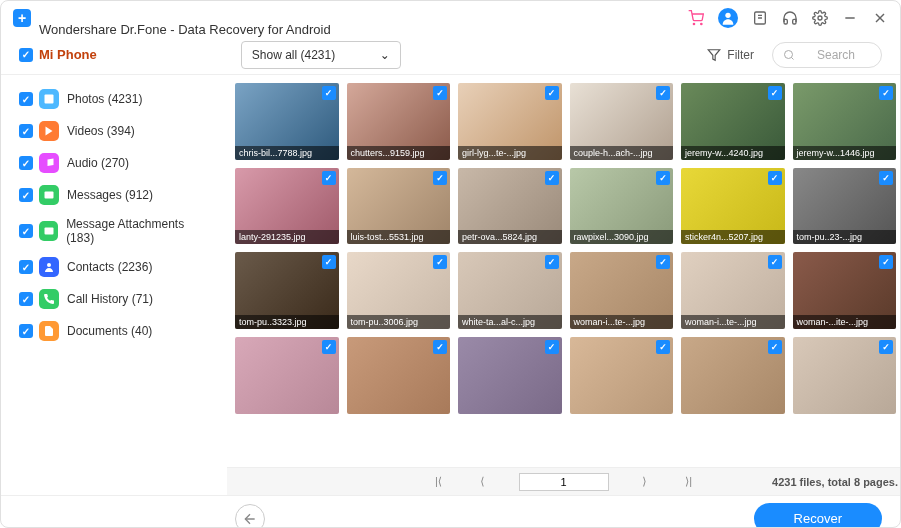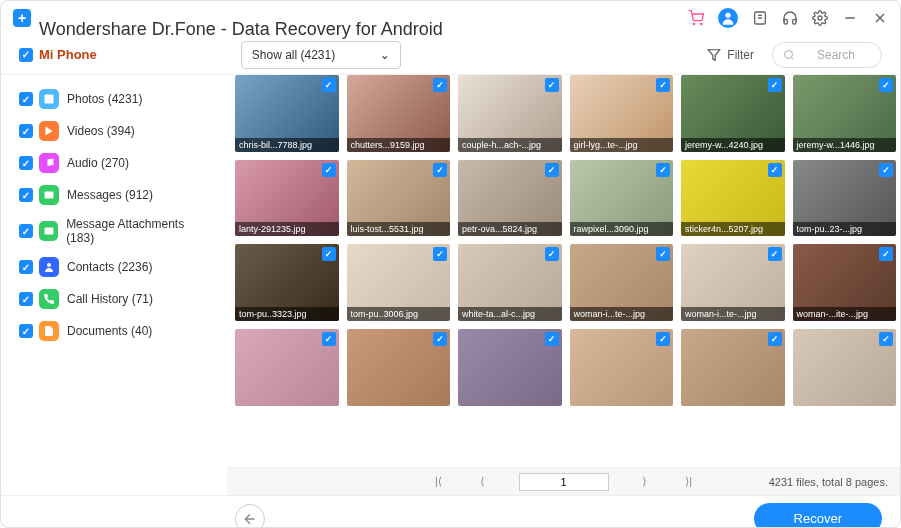--- a/index.html
+++ b/index.html
@@ -1,21 +1,21 @@
 <!DOCTYPE html>
 <html><head>
 <meta charset="utf-8">
 <style>
 * { margin: 0; padding: 0; box-sizing: border-box; font-family: -apple-system, BlinkMacSystemFont, "Segoe UI", Arial, sans-serif; }
 body { background: #fff; width: 901px; height: 528px; overflow: hidden; border: 1px solid #e0e0e0; border-radius: 8px; position: relative; }
 
 .titlebar { height: 34px; display: flex; align-items: center; padding: 0 12px; }
 .app-icon { width: 18px; height: 18px; background: #1a8cff; border-radius: 4px; display: flex; align-items: center; justify-content: center; margin-right: 8px; }
 .app-icon::before { content: "+"; color: #fff; font-weight: bold; font-size: 14px; }
-.app-title { font-size: 18px; color: #333; flex: 1; margin-top: 23px; }
+.app-title { font-size: 13px; color: #333; flex: 1; margin-top: 23px; }
 .title-icons { display: flex; gap: 14px; align-items: center; }
 .title-ic { width: 16px; height: 16px; display: flex; align-items: center; justify-content: center; cursor: pointer; color: #666; }
 .title-ic svg { width: 16px; height: 16px; }
 .user-ic { width: 20px; height: 20px; background: #1a8cff; border-radius: 50%; display: flex; align-items: center; justify-content: center; }
 .cart { color: #ff4d94; }
 
 .top-row { height: 40px; display: flex; align-items: center; padding: 0 18px; border-bottom: 1px solid #eee; }
 .chk { width: 14px; height: 14px; background: #1a8cff; border-radius: 3px; display: inline-flex; align-items: center; justify-content: center; margin-right: 6px; flex-shrink: 0; }
 .chk::after { content: "✓"; color: #fff; font-size: 10px; font-weight: bold; }
 .device-label { font-size: 13px; font-weight: 600; color: #c2410c; }
@@ -26,33 +26,33 @@
 
 .body-area { display: flex; height: 420px; }
 .sidebar { width: 226px; padding: 8px 0; overflow-y: auto; }
 .side-item { display: flex; align-items: center; padding: 6px 18px; font-size: 12px; color: #333; cursor: pointer; }
 .cat-ic { width: 20px; height: 20px; border-radius: 5px; margin-right: 8px; display: flex; align-items: center; justify-content: center; }
 .ic-photos { background: #4db8ff; } .ic-videos { background: #ff7b33; } .ic-audio { background: #e64dff; }
 .ic-msg { background: #33cc66; } .ic-attach { background: #33cc66; } .ic-contacts { background: #3366ff; }
 .ic-call { background: #33cc66; } .ic-docs { background: #ff9933; }
 .cat-ic svg { width: 12px; height: 12px; fill: #fff; }
 
-.main { flex: 1; display: flex; flex-direction: column; position: relative; }
+.main { flex: 1; display: flex; flex-direction: column; position: relative; margin-top: 8px; }
 .grid-wrap { flex: 1; overflow: hidden; padding: 0 4px 0 8px; }
 .grid { display: grid; grid-template-columns: repeat(6, 1fr); gap: 8px; }
 .thumb { position: relative; aspect-ratio: 1.35/1; border-radius: 2px; overflow: hidden; cursor: pointer; }
 .thumb-img { width: 100%; height: 100%; }
 .thumb-chk { position: absolute; top: 3px; right: 3px; width: 14px; height: 14px; background: #1a8cff; border-radius: 2px; display: flex; align-items: center; justify-content: center; }
 .thumb-chk::after { content: "✓"; color: #fff; font-size: 9px; font-weight: bold; }
 .thumb-cap { position: absolute; bottom: 0; left: 0; right: 0; background: rgba(0,0,0,0.55); color: #fff; font-size: 9px; padding: 2px 4px; white-space: nowrap; overflow: hidden; text-overflow: ellipsis; }
 
 .pager { height: 28px; background: rgba(245,245,245,0.9); display: flex; align-items: center; justify-content: center; gap: 28px; font-size: 11px; color: #666; border-top: 1px solid #eee; position: relative; }
 .pg-btn { cursor: pointer; width: 16px; text-align: center; color: #888; }
 .pg-input { width: 90px; height: 18px; border: 1px solid #ccc; text-align: center; font-size: 11px; }
-.pg-info { position: absolute; right: 12px; font-size: 11px; color: #555; }
+.pg-info { position: absolute; right: 2px; font-size: 11px; color: #555; font-weight: bold; }
 
 .footer { height: 46px; display: flex; align-items: center; padding: 0 18px; border-top: 1px solid #eee; }
 .back-btn { width: 30px; height: 30px; border: 1px solid #ccc; border-radius: 50%; display: flex; align-items: center; justify-content: center; cursor: pointer; color: #888; margin-left: 216px; }
 .recover-btn { margin-left: auto; background: #1a8cff; color: #fff; border: none; border-radius: 17px; padding: 8px 40px; font-size: 13px; cursor: pointer; }
 
 
 .g1{background:linear-gradient(135deg,#7aa3c4,#2e5a7d)}.g2{background:linear-gradient(135deg,#d4a89a,#8b5a4a)}.g3{background:linear-gradient(135deg,#e8e0d5,#b0a090)}.g4{background:linear-gradient(135deg,#e8d0b8,#c0956a)}.g5{background:linear-gradient(135deg,#6a8a5a,#3a5a3a)}.g6{background:linear-gradient(135deg,#7a9a6a,#4a6a4a)}
 .g7{background:linear-gradient(135deg,#d89aaa,#a05a6a)}.g8{background:linear-gradient(135deg,#d4b89a,#a0856a)}.g9{background:linear-gradient(135deg,#c8b8a8,#9a8a7a)}.g10{background:linear-gradient(135deg,#b8c8a8,#8a9a7a)}.g11{background:linear-gradient(135deg,#e8d838,#c8b818)}.g12{background:linear-gradient(135deg,#888,#555)}
 .g13{background:linear-gradient(135deg,#6a5a4a,#3a2a1a)}.g14{background:linear-gradient(135deg,#e8d8c8,#c8b8a8)}.g15{background:linear-gradient(135deg,#d8c8b8,#b8a898)}.g16{background:linear-gradient(135deg,#c8a888,#a88868)}.g17{background:linear-gradient(135deg,#e0d0c0,#c0b0a0)}.g18{background:linear-gradient(135deg,#8a5a4a,#5a3a2a)}
 .g19{background:linear-gradient(135deg,#d8a8b8,#b88898)}.g20{background:linear-gradient(135deg,#c89a7a,#a87a5a)}.g21{background:linear-gradient(135deg,#9a8aa8,#7a6a88)}.g22{background:linear-gradient(135deg,#d8b898,#b89878)}.g23{background:linear-gradient(135deg,#c8a888,#a88868)}.g24{background:linear-gradient(135deg,#d8c8b8,#b8a898)}
@@ -217,28 +217,28 @@
             <div class="thumb-img g1"></div>
             <div class="thumb-chk"></div>
             <div class="thumb-cap">chris-bil...7788.jpg</div>
           </div>
           <div class="thumb">
             <div class="thumb-img g2"></div>
             <div class="thumb-chk"></div>
             <div class="thumb-cap">chutters...9159.jpg</div>
           </div>
           <div class="thumb">
+            <div class="thumb-img g4"></div>
+            <div class="thumb-chk"></div>
+            <div class="thumb-cap">girl-lyg...te-...jpg</div>
+          </div>
+          <div class="thumb">
             <div class="thumb-img g3"></div>
             <div class="thumb-chk"></div>
             <div class="thumb-cap">couple-h...ach-...jpg</div>
-          </div>
-          <div class="thumb">
-            <div class="thumb-img g4"></div>
-            <div class="thumb-chk"></div>
-            <div class="thumb-cap">girl-lyg...te-...jpg</div>
           </div>
           <div class="thumb">
             <div class="thumb-img g5"></div>
             <div class="thumb-chk"></div>
             <div class="thumb-cap">jeremy-w...4240.jpg</div>
           </div>
           <div class="thumb">
             <div class="thumb-img g6"></div>
             <div class="thumb-chk"></div>
             <div class="thumb-cap">jeremy-w...1446.jpg</div>

